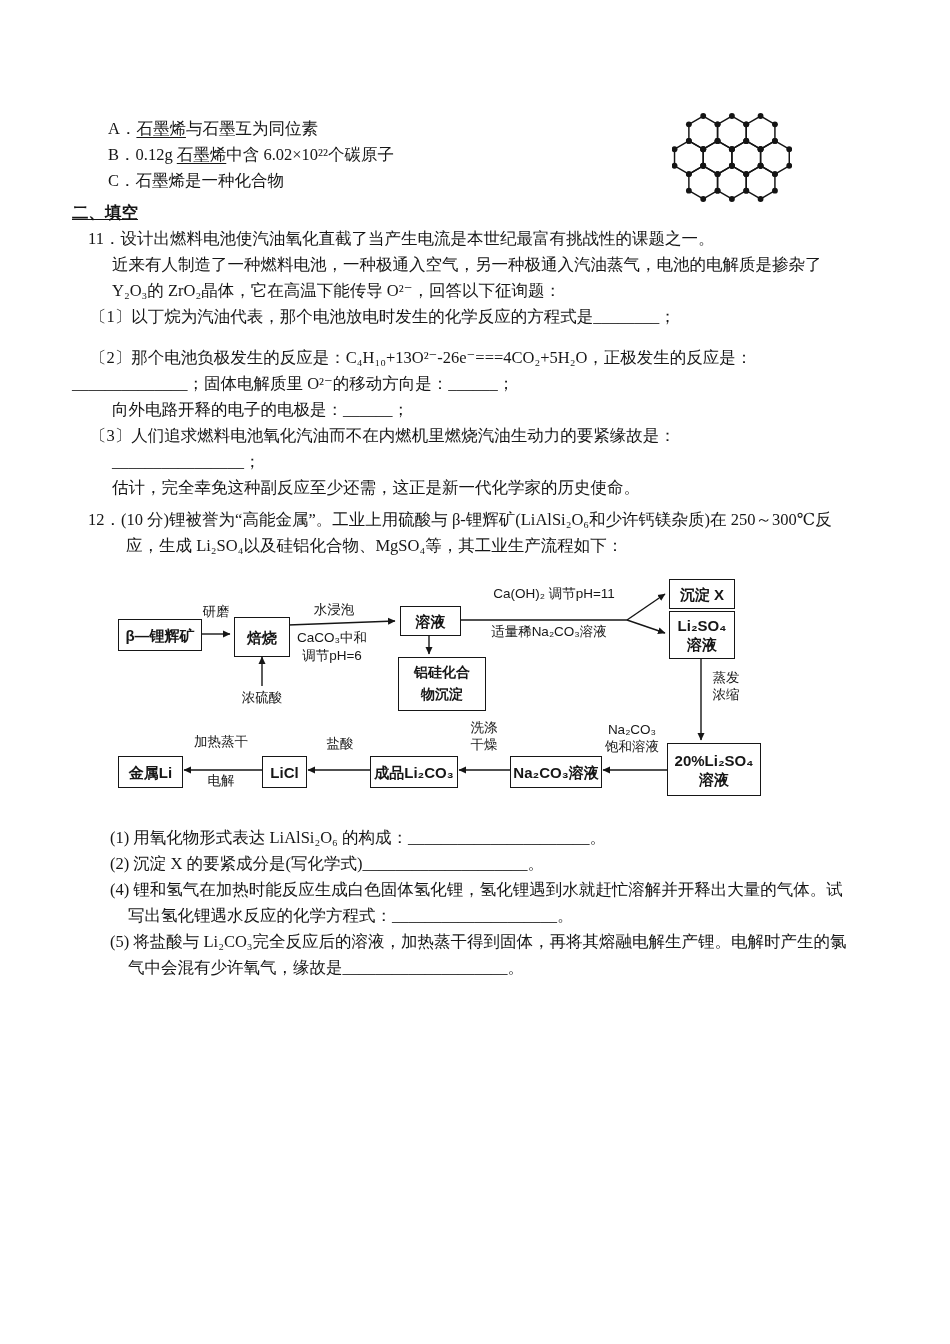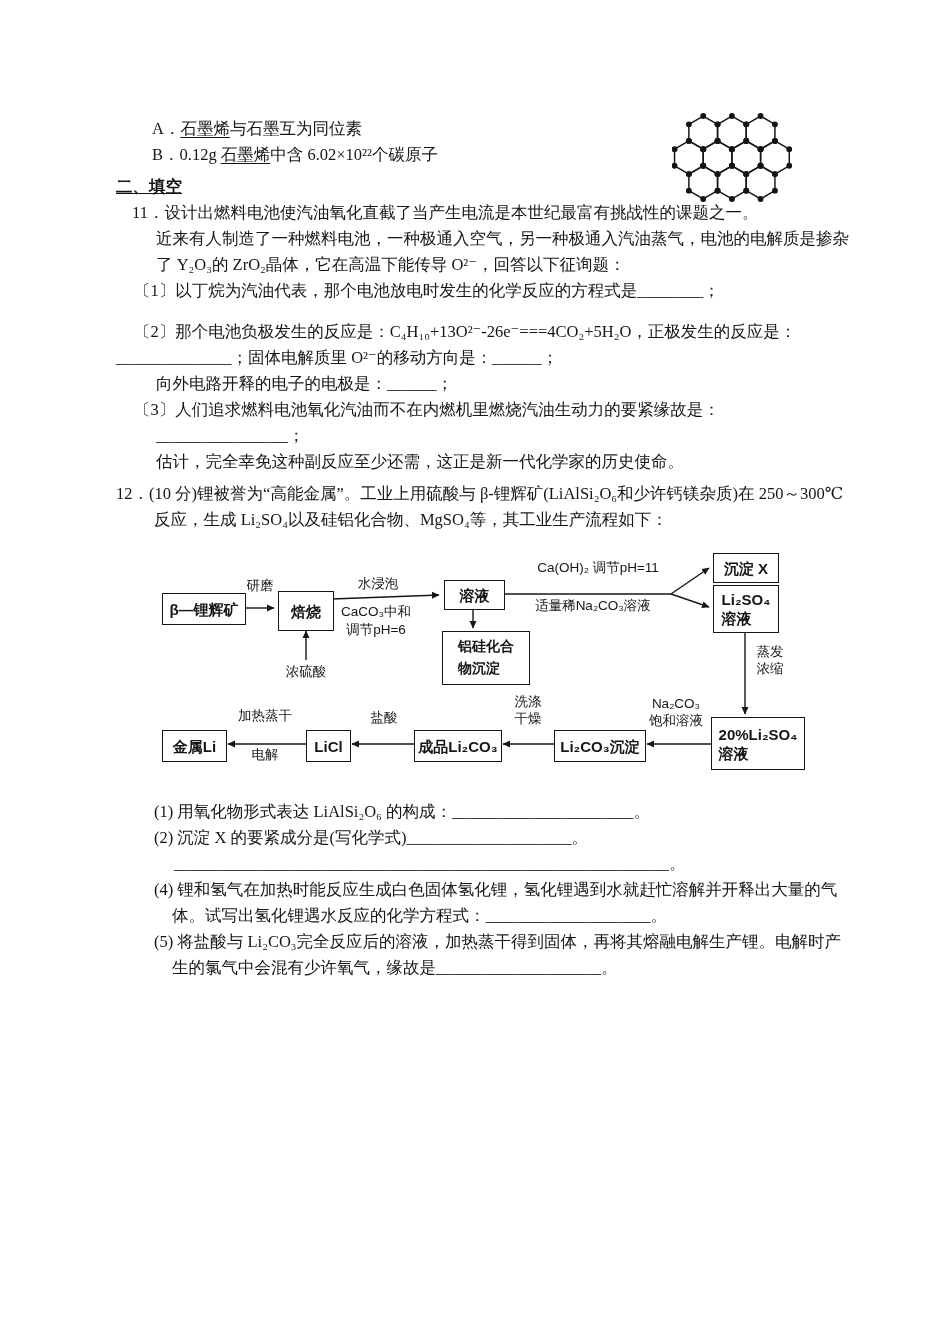--- a/index.html
+++ b/index.html
@@ -1,35 +1,35 @@
 <!DOCTYPE html>
 <html><head>
 <meta charset="utf-8">
 <style>
   html,body{margin:0;padding:0;background:#ffffff;}
   #page{position:relative;width:950px;height:1344px;background:#ffffff;color:#161616;
         font-family:"Liberation Serif","DejaVu Serif",serif;font-size:16.5px;line-height:26px;overflow:hidden;}
-  .content{padding:116px 100px 0 116px;}
+  .content{padding:116px 100px 0 72px;}
   p{margin:0;}
   .opt{margin-left:36px;}
   .u{text-decoration:underline;text-underline-offset:3px;}
   .sec{font-weight:bold;margin-top:6px;text-decoration:underline;}
   .hang36{padding-left:36px;text-indent:-36px;margin-left:16px;}
   .ind36{margin-left:40px;}
   .ind18{margin-left:18px;}
   .ind38{margin-left:38px;}
   .ind58{margin-left:58px;}
-  .hang38{padding-left:38px;text-indent:-38px;margin-top:6px;}
+  .hang38{padding-left:38px;text-indent:-38px;margin-top:6px;margin-left:16px;}
   .hangsub{margin-left:38px;padding-left:18px;text-indent:-18px;}
   .nowrap{white-space:nowrap;margin-top:15px;}
   .flowchart{position:relative;width:700px;height:242px;margin:14px 0 10px 10px;
              font-family:"Liberation Sans","DejaVu Sans",sans-serif;}
   .fc-arrows{position:absolute;left:0;top:0;}
   .fc-box{position:absolute;border:1.4px solid #161616;display:flex;align-items:center;justify-content:center;
-          white-space:pre-line;font-size:15px;line-height:19px;font-weight:bold;background:#fff;}
+          text-align:center;white-space:pre-line;font-size:15px;line-height:19px;font-weight:bold;background:#fff;}
   .fc-box.big{font-size:14px;line-height:22px;font-family:Liberation Mono, monospace;}
   .fc-label{position:absolute;font-size:13.5px;line-height:17px;text-align:center;white-space:pre-line;}
   .graphene{position:absolute;left:672px;top:112px;}
 </style>
 </head>
 <body>
 
 <div id="page">
 
   <svg class="graphene" width="120" height="91" viewBox="0 0 123 93">
@@ -48,20 +48,21 @@
     <use href="#hexp" x="105.5" y="46.5"></use>
     <use href="#hexp" x="32" y="72"></use>
     <use href="#hexp" x="61.4" y="72"></use>
     <use href="#hexp" x="90.8" y="72"></use>
   </svg>
 
   <div class="content">
 
     <p class="opt"><span>A．</span><span class="u">石墨烯</span><span>与石墨互为同位素</span></p>
     <p class="opt"><span>B．0.12g </span><span class="u">石墨烯</span><span>中含 6.02×10²²个碳原子</span></p>
+    <p class="opt">C．石墨烯是一种化合物</p>
 
     <p class="sec">二、填空</p>
 
     <p class="hang36">11．设计出燃料电池使汽油氧化直截了当产生电流是本世纪最富有挑战性的课题之一。</p>
     <p class="ind36">近来有人制造了一种燃料电池，一种极通入空气，另一种极通入汽油蒸气，电池的电解质是掺杂了 Y₂O₃的 ZrO₂晶体，它在高温下能传导 O²⁻，回答以下征询题：</p>
     <p class="ind18">〔1〕以丁烷为汽油代表，那个电池放电时发生的化学反应的方程式是________；</p>
     <p class="ind18 nowrap">〔2〕那个电池负极发生的反应是：C₄H₁₀+13O²⁻-26e⁻===4CO₂+5H₂O，正极发生的反应是：</p>
     <p>______________；固体电解质里 O²⁻的移动方向是：______；</p>
     <p class="ind36">向外电路开释的电子的电极是：______；</p>
     <p class="ind18">〔3〕人们追求燃料电池氧化汽油而不在内燃机里燃烧汽油生动力的要紧缘故是：</p>
@@ -96,21 +97,21 @@
       <div class="fc-box" style="left:36px;top:46px;width:82px;height:30px">β—锂辉矿</div>
       <div class="fc-box" style="left:152px;top:44px;width:54px;height:38px">焙烧</div>
       <div class="fc-box" style="left:318px;top:33px;width:59px;height:28px">溶液</div>
       <div class="fc-box" style="left:587px;top:6px;width:64px;height:28px">沉淀 X</div>
       <div class="fc-box" style="left:587px;top:38px;width:64px;height:46px">Li₂SO₄
 溶液</div>
       <div class="fc-box big" style="left:316px;top:84px;width:86px;height:52px">铝硅化合
 物沉淀</div>
       <div class="fc-box" style="left:585px;top:170px;width:92px;height:51px">20%Li₂SO₄
 溶液</div>
-      <div class="fc-box" style="left:428px;top:183px;width:90px;height:30px">Li₂CO₃沉淀</div>
+      <div class="fc-box" style="left:428px;top:183px;width:90px;height:30px">Na₂CO₃溶液</div>
       <div class="fc-box" style="left:288px;top:183px;width:86px;height:30px">成品Li₂CO₃</div>
       <div class="fc-box" style="left:180px;top:183px;width:43px;height:30px">LiCl</div>
       <div class="fc-box" style="left:36px;top:183px;width:63px;height:30px">金属Li</div>
 
       <div class="fc-label" style="left:116px;top:30px;width:36px">研磨</div>
       <div class="fc-label" style="left:222px;top:28px;width:60px">水浸泡</div>
       <div class="fc-label" style="left:208px;top:56px;width:84px">CaCO₃中和</div>
       <div class="fc-label" style="left:210px;top:74px;width:80px">调节pH=6</div>
       <div class="fc-label" style="left:150px;top:116px;width:60px">浓硫酸</div>
       <div class="fc-label" style="left:396px;top:12px;width:152px">Ca(OH)₂ 调节pH=11</div>
@@ -121,18 +122,17 @@
 饱和溶液</div>
       <div class="fc-label" style="left:384px;top:146px;width:36px">洗涤
 干燥</div>
       <div class="fc-label" style="left:240px;top:162px;width:36px">盐酸</div>
       <div class="fc-label" style="left:104px;top:160px;width:70px">加热蒸干</div>
       <div class="fc-label" style="left:120px;top:199px;width:38px">电解</div>
     </div>
 
     <p class="ind38">(1) 用氧化物形式表达 LiAlSi₂O₆ 的构成：______________________。</p>
     <p class="ind38">(2) 沉淀 X 的要紧成分是(写化学式)____________________。</p>
-    <p class="ind58">____________________________________________________________。</p>
     <p class="hangsub">(4) 锂和氢气在加热时能反应生成白色固体氢化锂，氢化锂遇到水就赶忙溶解并开释出大量的气体。试写出氢化锂遇水反应的化学方程式：____________________。</p>
     <p class="hangsub">(5) 将盐酸与 Li₂CO₃完全反应后的溶液，加热蒸干得到固体，再将其熔融电解生产锂。电解时产生的氯气中会混有少许氧气，缘故是____________________。</p>
 
   </div>
 </div>
 
 </body></html>

